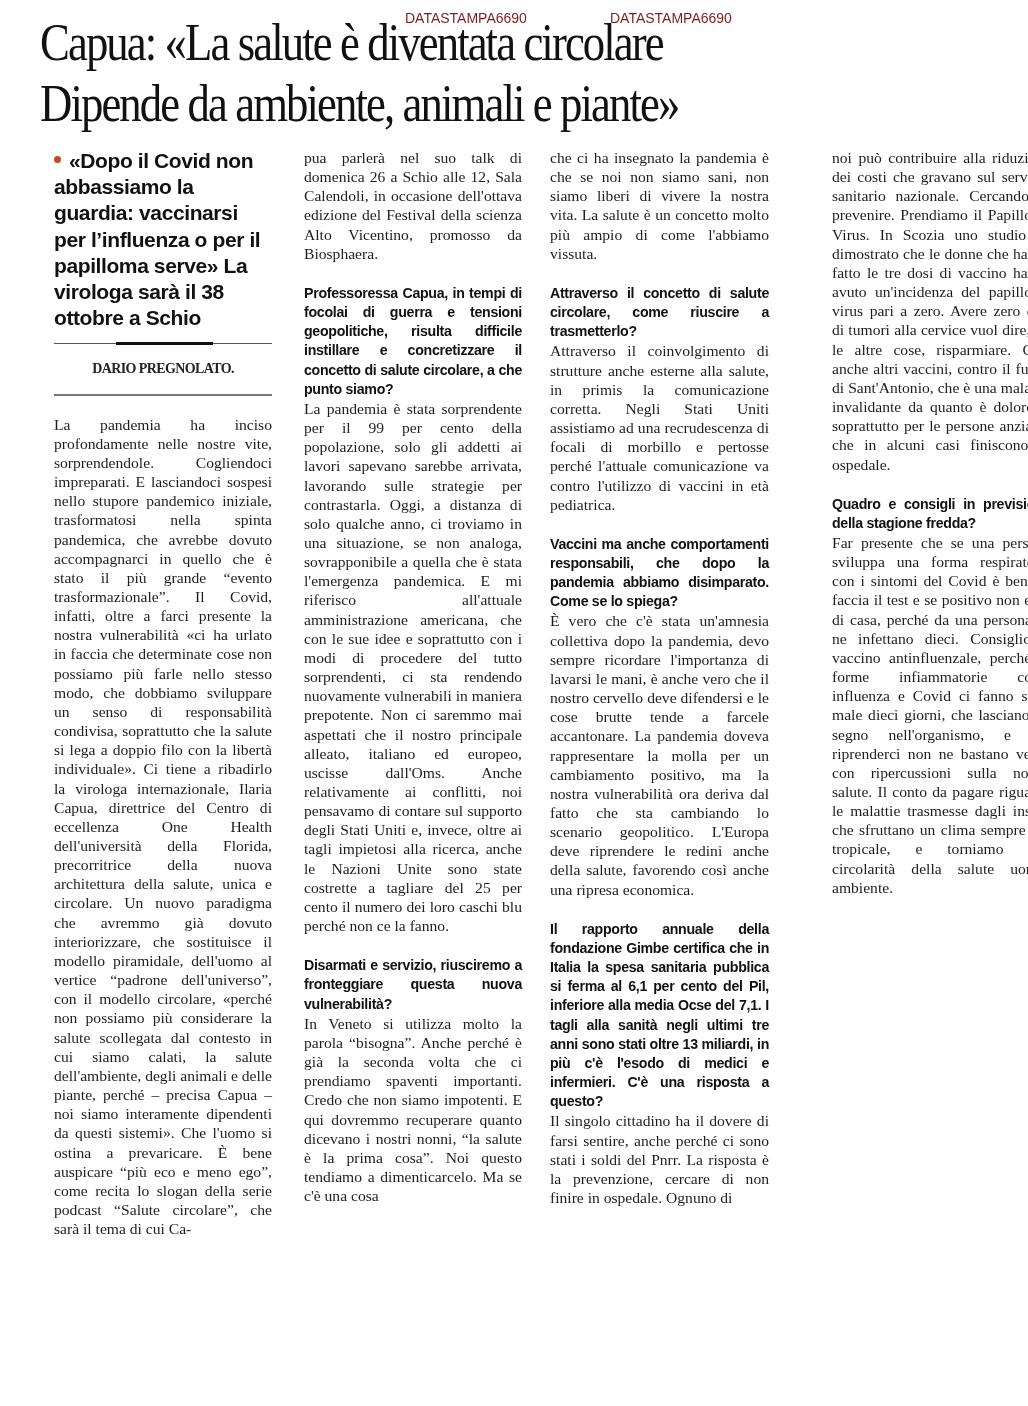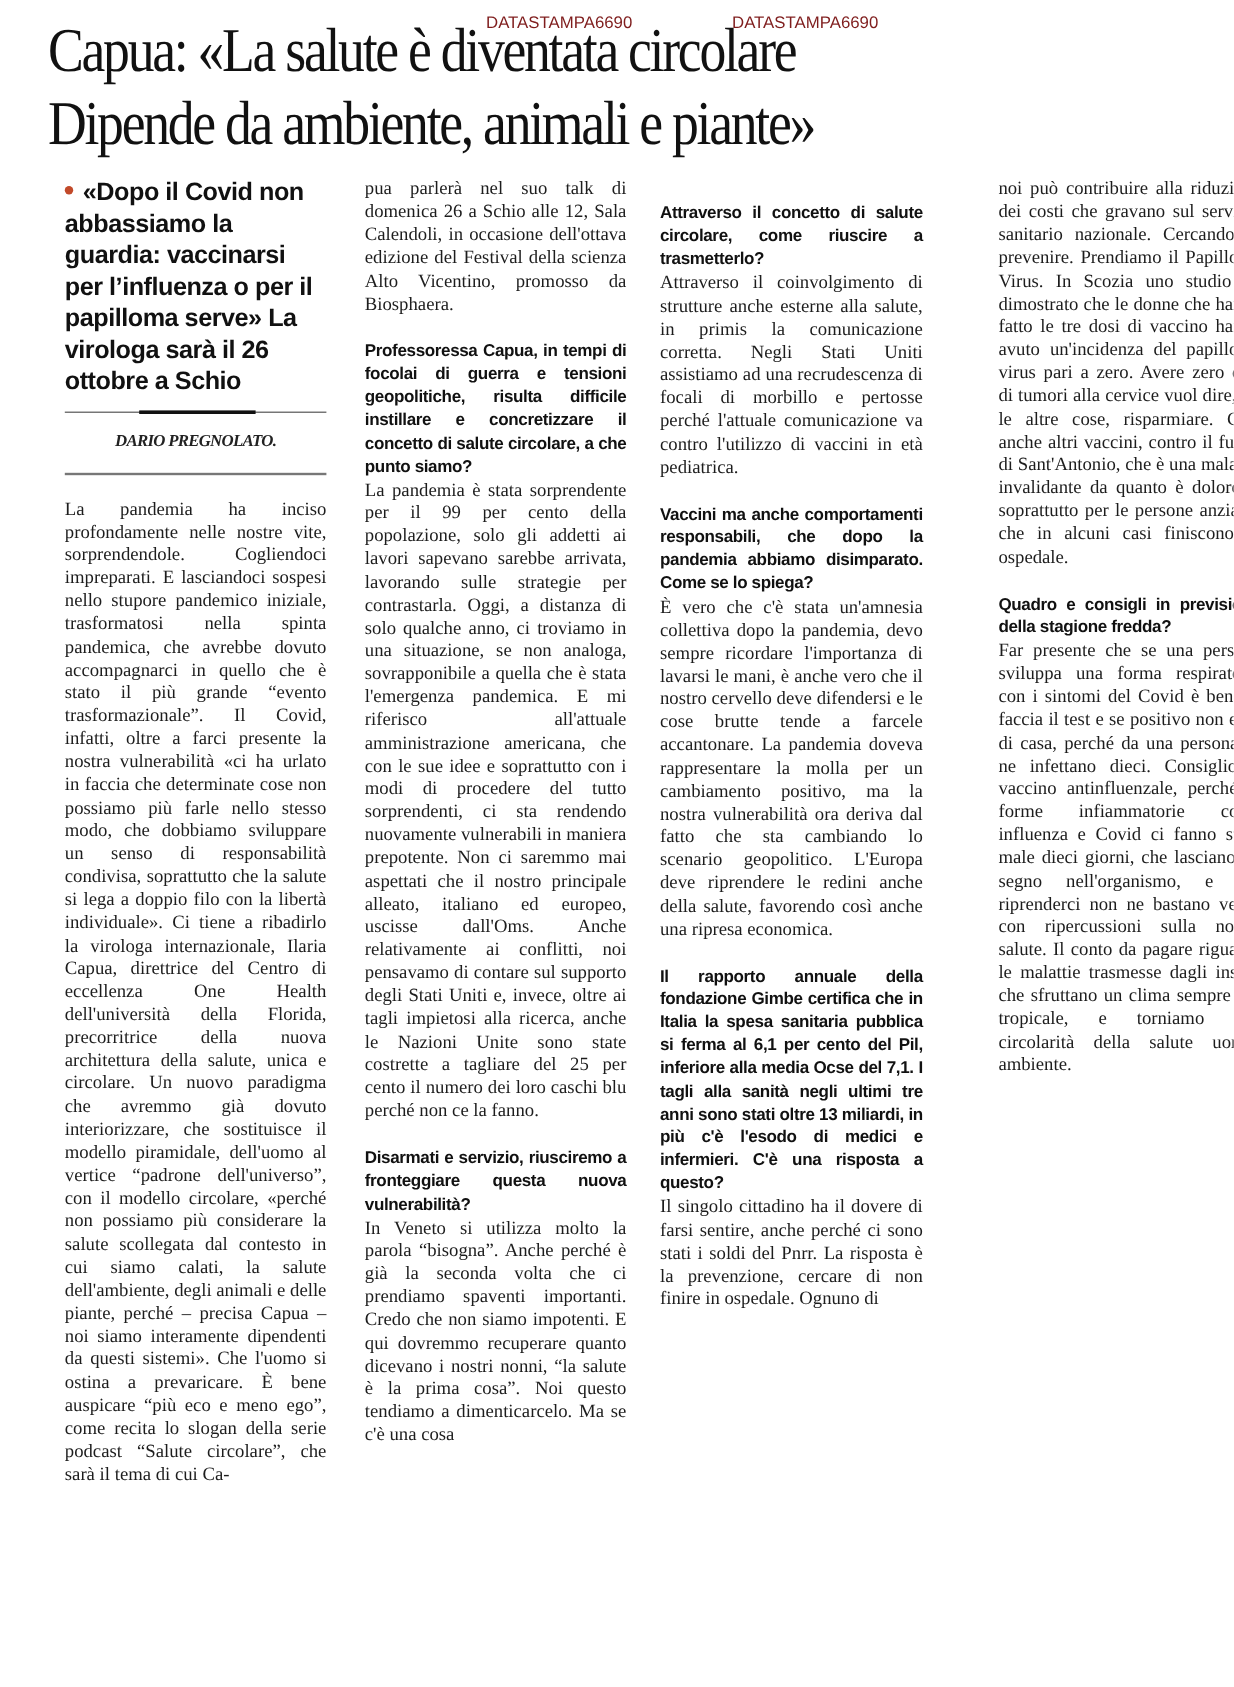--- a/index.html
+++ b/index.html
@@ -11,56 +11,57 @@
     .headline .hl-line { display: block; }
     .col { position: absolute; top: 148px; font-family: "Liberation Serif", serif; font-size: 15.6px; line-height: 19.15px; text-align: justify; hyphens: manual; color: #1d1d1d; }
     .col1 { left: 54px; width: 218px; }
     .col2 { left: 304px; width: 218px; }
     .col3 { left: 550px; width: 219px; }
     .col4 { left: 796px; width: 219px; margin-left: 36px; }
     .summary { font-family: "Liberation Sans", sans-serif; font-weight: bold; font-size: 21px; line-height: 26.2px; color: #111; text-align: left; letter-spacing: -0.4px; margin: 0; }
     .bullet { display: inline-block; width: 7px; height: 7px; border-radius: 50%; background: #c24a2a; vertical-align: middle; margin-right: 8px; position: relative; top: -3px; }
     .rule-top { position: relative; height: 1px; background: #555; margin-top: 12px; }
     .rule-top .thick { position: absolute; left: 62px; width: 97px; top: -1px; height: 3px; background: #111; }
-    .byline { font-family: "Liberation Serif", serif; font-weight: bold; font-size: 14px; letter-spacing: -0.6px; text-align: center; margin: 15px 0 15px 0; color: #222; font-style: italic; }
+    .byline { font-family: "Liberation Serif", serif; font-weight: bold; font-size: 14px; letter-spacing: -0.6px; text-align: center; margin: 15px 0 15px 0; color: #222; }
     .rule-bottom { height: 2px; background: #777; margin-bottom: 19px; }
     .para { margin: 0; }
     .q { font-family: "Liberation Sans", sans-serif; font-weight: bold; font-size: 14.2px; line-height: 19.15px; letter-spacing: -0.3px; margin: 21px 0 0 0; color: #111; }
     .q + .para { margin-top: 0; }
   </style>
 </head>
 <body>
 
 <div class="watermark wm1">DATASTAMPA6690</div>
 <div class="watermark wm2">DATASTAMPA6690</div>
 
 <h1 class="headline">
   <span class="hl-line">Capua: «La salute è diventata circolare</span>
   <span class="hl-line">Dipende da ambiente, animali e piante»</span>
 </h1>
 
 <div class="col col1">
-  <p class="summary"><span class="bullet"></span><span>«Dopo il Covid non abbassiamo la guardia: vaccinarsi per l’influenza o per il papilloma serve» La virologa sarà il 26 ottobre a Schio</span></p>
+  <p class="summary"><span class="bullet"></span><span>«Dopo il Covid non abbassiamo la guardia: vaccinarsi per l’influenza o per il papilloma serve» La virologa sarà il 38 ottobre a Schio</span></p>
   <div class="rule-top">
       <div class="thick"></div>
     </div>
   <div class="byline">DARIO PREGNOLATO.</div>
   <div class="rule-bottom"></div>
   <p class="para">La pandemia ha inciso profondamente nelle nostre vite, sorprendendole. Cogliendoci impreparati. E lasciandoci sospesi nello stupore pandemico iniziale, trasformatosi nella spinta pandemica, che avrebbe dovuto accompagnarci in quello che è stato il più grande “evento trasformazionale”. Il Covid, infatti, oltre a farci presente la nostra vulnerabilità «ci ha urlato in faccia che determinate cose non possiamo più farle nello stesso modo, che dobbiamo sviluppare un senso di responsabilità condivisa, soprattutto che la salute si lega a doppio filo con la libertà individuale». Ci tiene a ribadirlo la virologa internazionale, Ilaria Capua, direttrice del Centro di eccellenza One Health dell'università della Florida, precorritrice della nuova architettura della salute, unica e circolare. Un nuovo paradigma che avremmo già dovuto interiorizzare, che sostituisce il modello piramidale, dell'uomo al vertice “padrone dell'universo”, con il modello circolare, «perché non possiamo più considerare la salute scollegata dal contesto in cui siamo calati, la salute dell'ambiente, degli animali e delle piante, perché – precisa Capua – noi siamo interamente dipendenti da questi sistemi». Che l'uomo si ostina a prevaricare. È bene auspicare “più eco e meno ego”, come recita lo slogan della serie podcast “Salute circolare”, che sarà il tema di cui Ca-</p>
 </div>
 
 <div class="col col2">
   <p class="para">pua parlerà nel suo talk di domenica 26 a Schio alle 12, Sala Calendoli, in occasione dell'ottava edizione del Festival della scienza Alto Vicentino, promosso da Biosphaera.</p>
   <p class="q">Professoressa Capua, in tempi di focolai di guerra e tensioni geopolitiche, risulta difficile instillare e concretizzare il concetto di salute circolare, a che punto siamo?</p>
   <p class="para">La pandemia è stata sorprendente per il 99 per cento della popolazione, solo gli addetti ai lavori sapevano sarebbe arrivata, lavorando sulle strategie per contrastarla. Oggi, a distanza di solo qualche anno, ci troviamo in una situazione, se non analoga, sovrapponibile a quella che è stata l'emergenza pandemica. E mi riferisco all'attuale amministrazione americana, che con le sue idee e soprattutto con i modi di procedere del tutto sorprendenti, ci sta rendendo nuovamente vulnerabili in maniera prepotente. Non ci saremmo mai aspettati che il nostro principale alleato, italiano ed europeo, uscisse dall'Oms. Anche relativamente ai conflitti, noi pensavamo di contare sul supporto degli Stati Uniti e, invece, oltre ai tagli impietosi alla ricerca, anche le Nazioni Unite sono state costrette a tagliare del 25 per cento il numero dei loro caschi blu perché non ce la fanno.</p>
   <p class="q">Disarmati e servizio, riusciremo a fronteggiare questa nuova vulnerabilità?</p>
   <p class="para">In Veneto si utilizza molto la parola “bisogna”. Anche perché è già la seconda volta che ci prendiamo spaventi importanti. Credo che non siamo impotenti. E qui dovremmo recuperare quanto dicevano i nostri nonni, “la salute è la prima cosa”. Noi questo tendiamo a dimenticarcelo. Ma se c'è una cosa</p>
 </div>
 
 <div class="col col3">
+  <p class="para">che ci ha insegnato la pandemia è che se noi non siamo sani, non siamo liberi di vivere la nostra vita. La salute è un concetto molto più ampio di come l'abbiamo vissuta.</p>
   <p class="q">Attraverso il concetto di salute circolare, come riuscire a trasmetterlo?</p>
   <p class="para">Attraverso il coinvolgimento di strutture anche esterne alla salute, in primis la comunicazione corretta. Negli Stati Uniti assistiamo ad una recrudescenza di focali di morbillo e pertosse perché l'attuale comunicazione va contro l'utilizzo di vaccini in età pediatrica.</p>
   <p class="q">Vaccini ma anche comportamenti responsabili, che dopo la pandemia abbiamo disimparato. Come se lo spiega?</p>
   <p class="para">È vero che c'è stata un'amnesia collettiva dopo la pandemia, devo sempre ricordare l'importanza di lavarsi le mani, è anche vero che il nostro cervello deve difendersi e le cose brutte tende a farcele accantonare. La pandemia doveva rappresentare la molla per un cambiamento positivo, ma la nostra vulnerabilità ora deriva dal fatto che sta cambiando lo scenario geopolitico. L'Europa deve riprendere le redini anche della salute, favorendo così anche una ripresa economica.</p>
   <p class="q">Il rapporto annuale della fondazione Gimbe certifica che in Italia la spesa sanitaria pubblica si ferma al 6,1 per cento del Pil, inferiore alla media Ocse del 7,1. I tagli alla sanità negli ultimi tre anni sono stati oltre 13 miliardi, in più c'è l'esodo di medici e infermieri. C'è una risposta a questo?</p>
   <p class="para">Il singolo cittadino ha il dovere di farsi sentire, anche perché ci sono stati i soldi del Pnrr. La risposta è la prevenzione, cercare di non finire in ospedale. Ognuno di</p>
 </div>
 
 <div class="col col4">
   <p class="para">noi può contribuire alla riduzione dei costi che gravano sul servizio sanitario nazionale. Cercando di prevenire. Prendiamo il Papilloma Virus. In Scozia uno studio ha dimostrato che le donne che hanno fatto le tre dosi di vaccino hanno avuto un'incidenza del papilloma virus pari a zero. Avere zero casi di tumori alla cervice vuol dire, tra le altre cose, risparmiare. Così anche altri vaccini, contro il fuoco di Sant'Antonio, che è una malattia invalidante da quanto è dolorosa, soprattutto per le persone anziane, che in alcuni casi finiscono in ospedale.</p>

